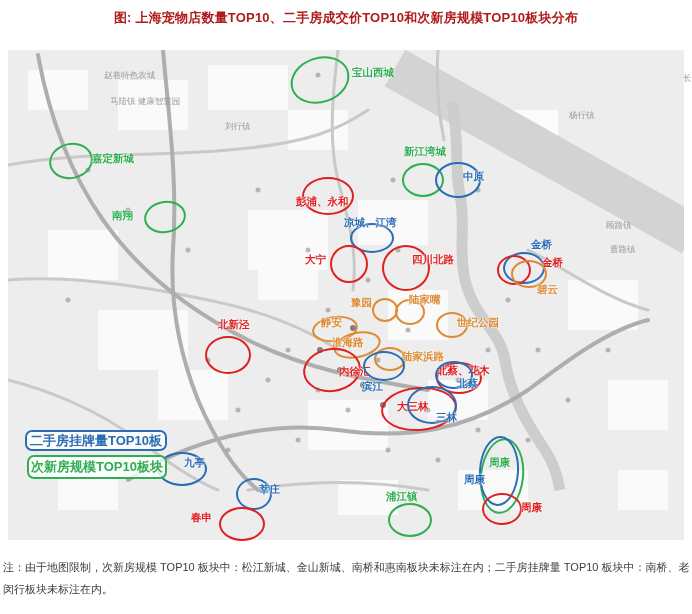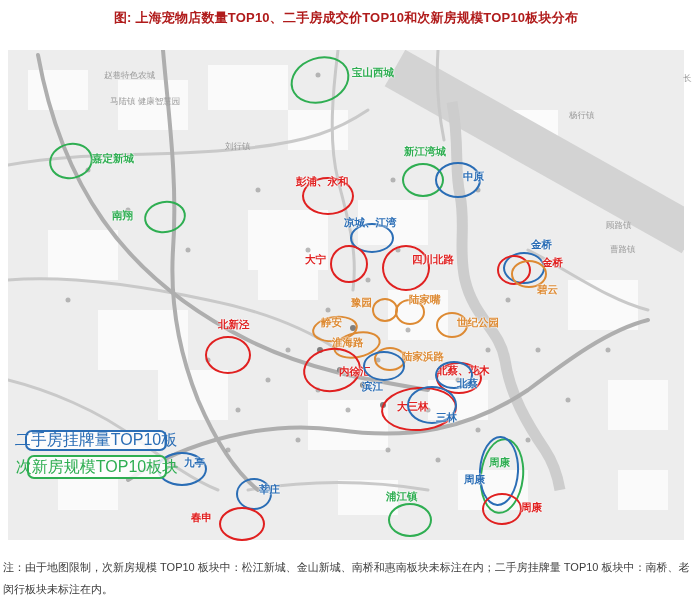--- a/index.html
+++ b/index.html
@@ -8,21 +8,21 @@
   .title{position:absolute;left:0;top:9px;width:692px;text-align:center;
          font-size:13px;font-weight:bold;color:#b01b1b;letter-spacing:0.2px;}
   #map-bg{position:absolute;left:8px;top:50px;width:676px;height:490px;}
   #annotation-layer{position:absolute;left:0;top:0;width:692px;height:614px;pointer-events:none;}
   .ellipse{position:absolute;border:2px solid #000;border-radius:50%;background:transparent;}
   .map-label{position:absolute;font-size:10.5px;font-weight:bold;white-space:nowrap;
              text-shadow:0 0 2px #fff,0 0 2px #fff;}
   .bg-label{position:absolute;font-size:8.5px;color:#9b9b9b;white-space:nowrap;}
   .legend-box{position:absolute;border:2px solid;border-radius:7px;background:rgba(255,255,255,0.82);
               display:flex;align-items:center;justify-content:center;
-              font-size:16px;font-weight:normal;white-space:nowrap;}
+              font-size:13px;font-weight:bold;white-space:nowrap;}
   .note{position:absolute;left:3px;top:556px;width:688px;font-size:11px;line-height:22px;
         color:#3c3c3c;}
 </style>
 </head>
 <body>
 
 <div id="stage">
 
   <div class="title">图: 上海宠物店数量TOP10、二手房成交价TOP10和次新房规模TOP10板块分布</div>
 
@@ -119,21 +119,21 @@
   </svg>
 
   <div id="annotation-layer">
       <div class="ellipse" style="left: 290px; top: 57px; width: 56px; height: 42px; border-color: rgb(47, 174, 82); transform: rotate(-18deg);"></div>
       <div class="map-label" style="left: 352px; top: 66px; color: rgb(47, 174, 82);">宝山西城</div>
       <div class="ellipse" style="left: 49px; top: 143px; width: 40px; height: 32px; border-color: rgb(47, 174, 82); transform: rotate(-12deg);"></div>
       <div class="map-label" style="left: 92px; top: 152px; color: rgb(47, 174, 82);">嘉定新城</div>
       <div class="ellipse" style="left: 144px; top: 201px; width: 38px; height: 28px; border-color: rgb(47, 174, 82); transform: rotate(-10deg);"></div>
       <div class="map-label" style="left: 112px; top: 209px; color: rgb(47, 174, 82);">南翔</div>
       <div class="ellipse" style="left: 302px; top: 177px; width: 48px; height: 34px; border-color: rgb(224, 32, 32); transform: rotate(0deg);"></div>
-      <div class="map-label" style="left: 296px; top: 175px; color: rgb(224, 32, 32);">彭浦、永和</div>
+      <div class="map-label" style="left: 296px; top: 195px; color: rgb(224, 32, 32);">彭浦、永和</div>
       <div class="ellipse" style="left: 402px; top: 163px; width: 38px; height: 30px; border-color: rgb(47, 174, 82); transform: rotate(0deg);"></div>
       <div class="map-label" style="left: 404px; top: 145px; color: rgb(47, 174, 82);">新江湾城</div>
       <div class="ellipse" style="left: 435px; top: 162px; width: 42px; height: 32px; border-color: rgb(42, 109, 181); transform: rotate(0deg);"></div>
       <div class="map-label" style="left: 463px; top: 170px; color: rgb(42, 109, 181);">中原</div>
       <div class="ellipse" style="left: 350px; top: 223px; width: 40px; height: 26px; border-color: rgb(42, 109, 181); transform: rotate(0deg);"></div>
       <div class="map-label" style="left: 344px; top: 216px; color: rgb(42, 109, 181);">凉城、江湾</div>
       <div class="ellipse" style="left: 330px; top: 245px; width: 34px; height: 34px; border-color: rgb(224, 32, 32); transform: rotate(0deg);"></div>
       <div class="map-label" style="left: 305px; top: 253px; color: rgb(224, 32, 32);">大宁</div>
       <div class="ellipse" style="left: 382px; top: 245px; width: 44px; height: 42px; border-color: rgb(224, 32, 32); transform: rotate(0deg);"></div>
       <div class="map-label" style="left: 412px; top: 253px; color: rgb(224, 32, 32);">四川北路</div>
@@ -178,21 +178,21 @@
       <div class="ellipse" style="left: 388px; top: 503px; width: 40px; height: 30px; border-color: rgb(47, 174, 82); transform: rotate(0deg);"></div>
       <div class="map-label" style="left: 386px; top: 490px; color: rgb(47, 174, 82);">浦江镇</div>
       <div class="ellipse" style="left: 480px; top: 438px; width: 40px; height: 72px; border-color: rgb(47, 174, 82); transform: rotate(6deg);"></div>
       <div class="map-label" style="left: 489px; top: 456px; color: rgb(47, 174, 82);">周康</div>
       <div class="ellipse" style="left: 479px; top: 436px; width: 36px; height: 66px; border-color: rgb(42, 109, 181); transform: rotate(3deg);"></div>
       <div class="map-label" style="left: 464px; top: 473px; color: rgb(42, 109, 181);">周康</div>
       <div class="ellipse" style="left: 482px; top: 493px; width: 36px; height: 28px; border-color: rgb(224, 32, 32); transform: rotate(0deg);"></div>
       <div class="map-label" style="left: 521px; top: 501px; color: rgb(224, 32, 32);">周康</div>
       <div class="bg-label" style="left: 104px; top: 70px;">赵巷特色农城</div>
       <div class="bg-label" style="left: 110px; top: 96px;">马陆镇  健康智慧园</div>
-      <div class="bg-label" style="left: 225px; top: 121px; margin-top: 20px;">刘行镇</div>
+      <div class="bg-label" style="left: 225px; top: 121px;">刘行镇</div>
       <div class="bg-label" style="left: 569px; top: 110px;">杨行镇</div>
       <div class="bg-label" style="left: 683px; top: 73px;">长兴</div>
       <div class="bg-label" style="left: 606px; top: 220px;">顾路镇</div>
       <div class="bg-label" style="left: 610px; top: 244px; text-align: center;">曹路镇</div>
       <div class="legend-box" style="left: 25px; top: 430px; width: 138px; height: 17px; border-color: rgb(42, 109, 181); color: rgb(42, 109, 181);">二手房挂牌量TOP10板</div>
       <div class="legend-box" style="left: 27px; top: 455px; width: 136px; height: 20px; border-color: rgb(47, 174, 82); color: rgb(47, 174, 82);">次新房规模TOP10板块</div>
     </div>
 
   <div class="note">注：由于地图限制，次新房规模 TOP10 板块中：松江新城、金山新城、南桥和惠南板块未标注在内；二手房挂牌量 TOP10 板块中：南桥、老闵行板块未标注在内。</div>
 </div>

